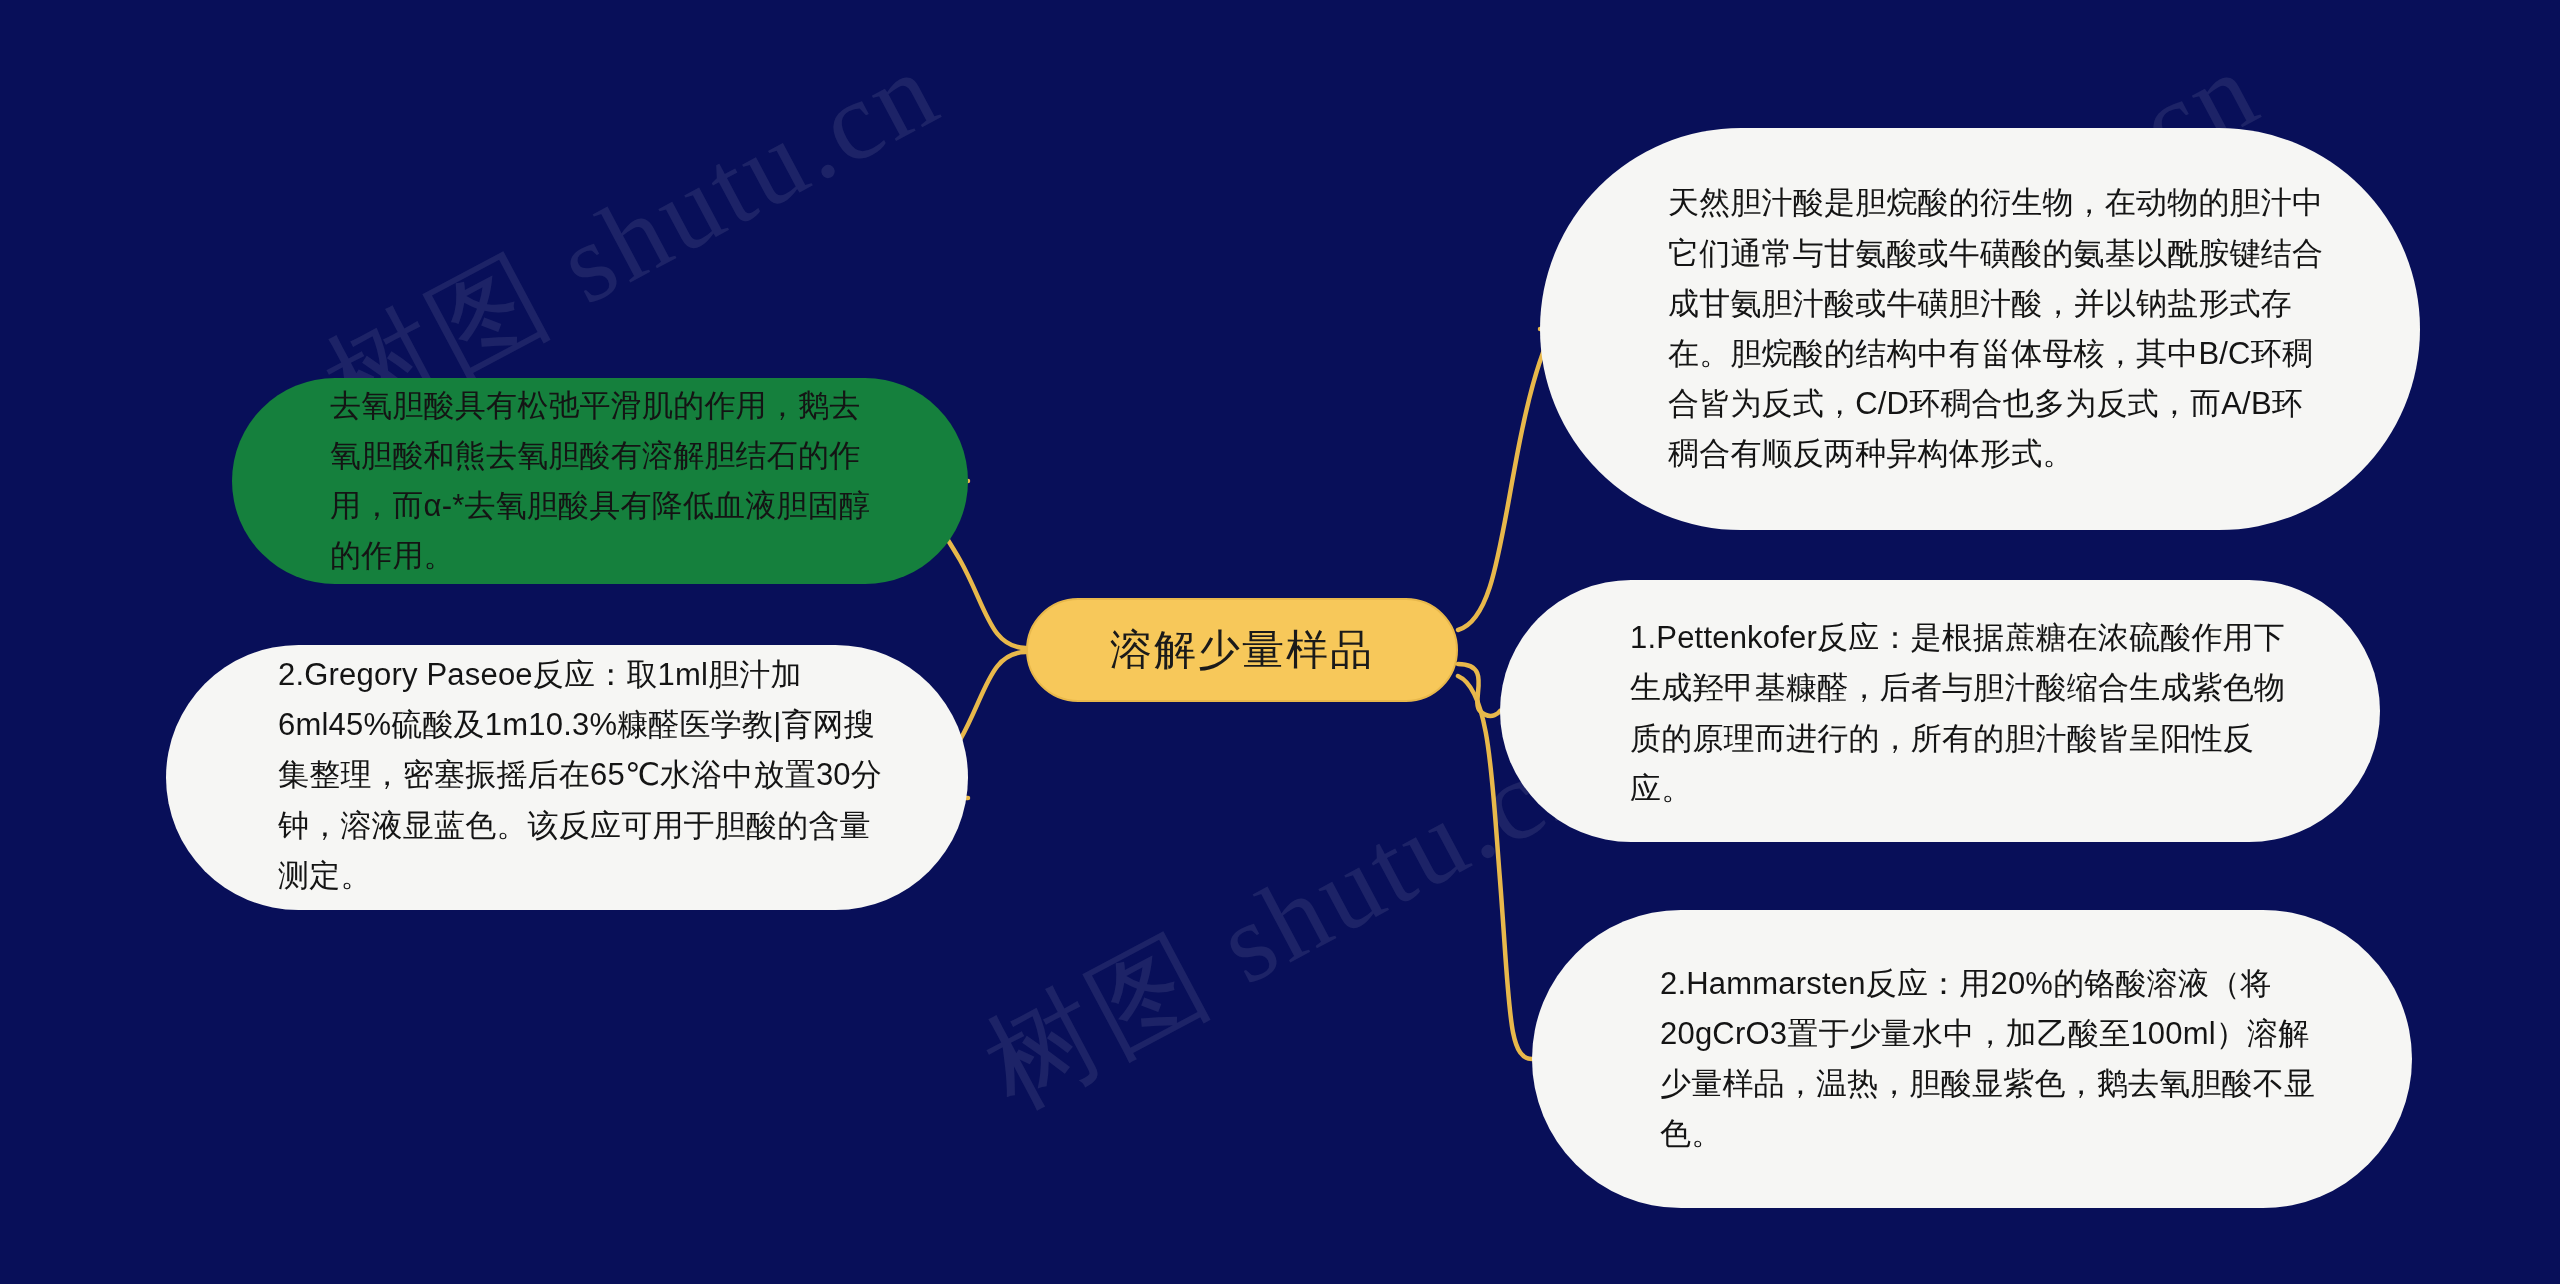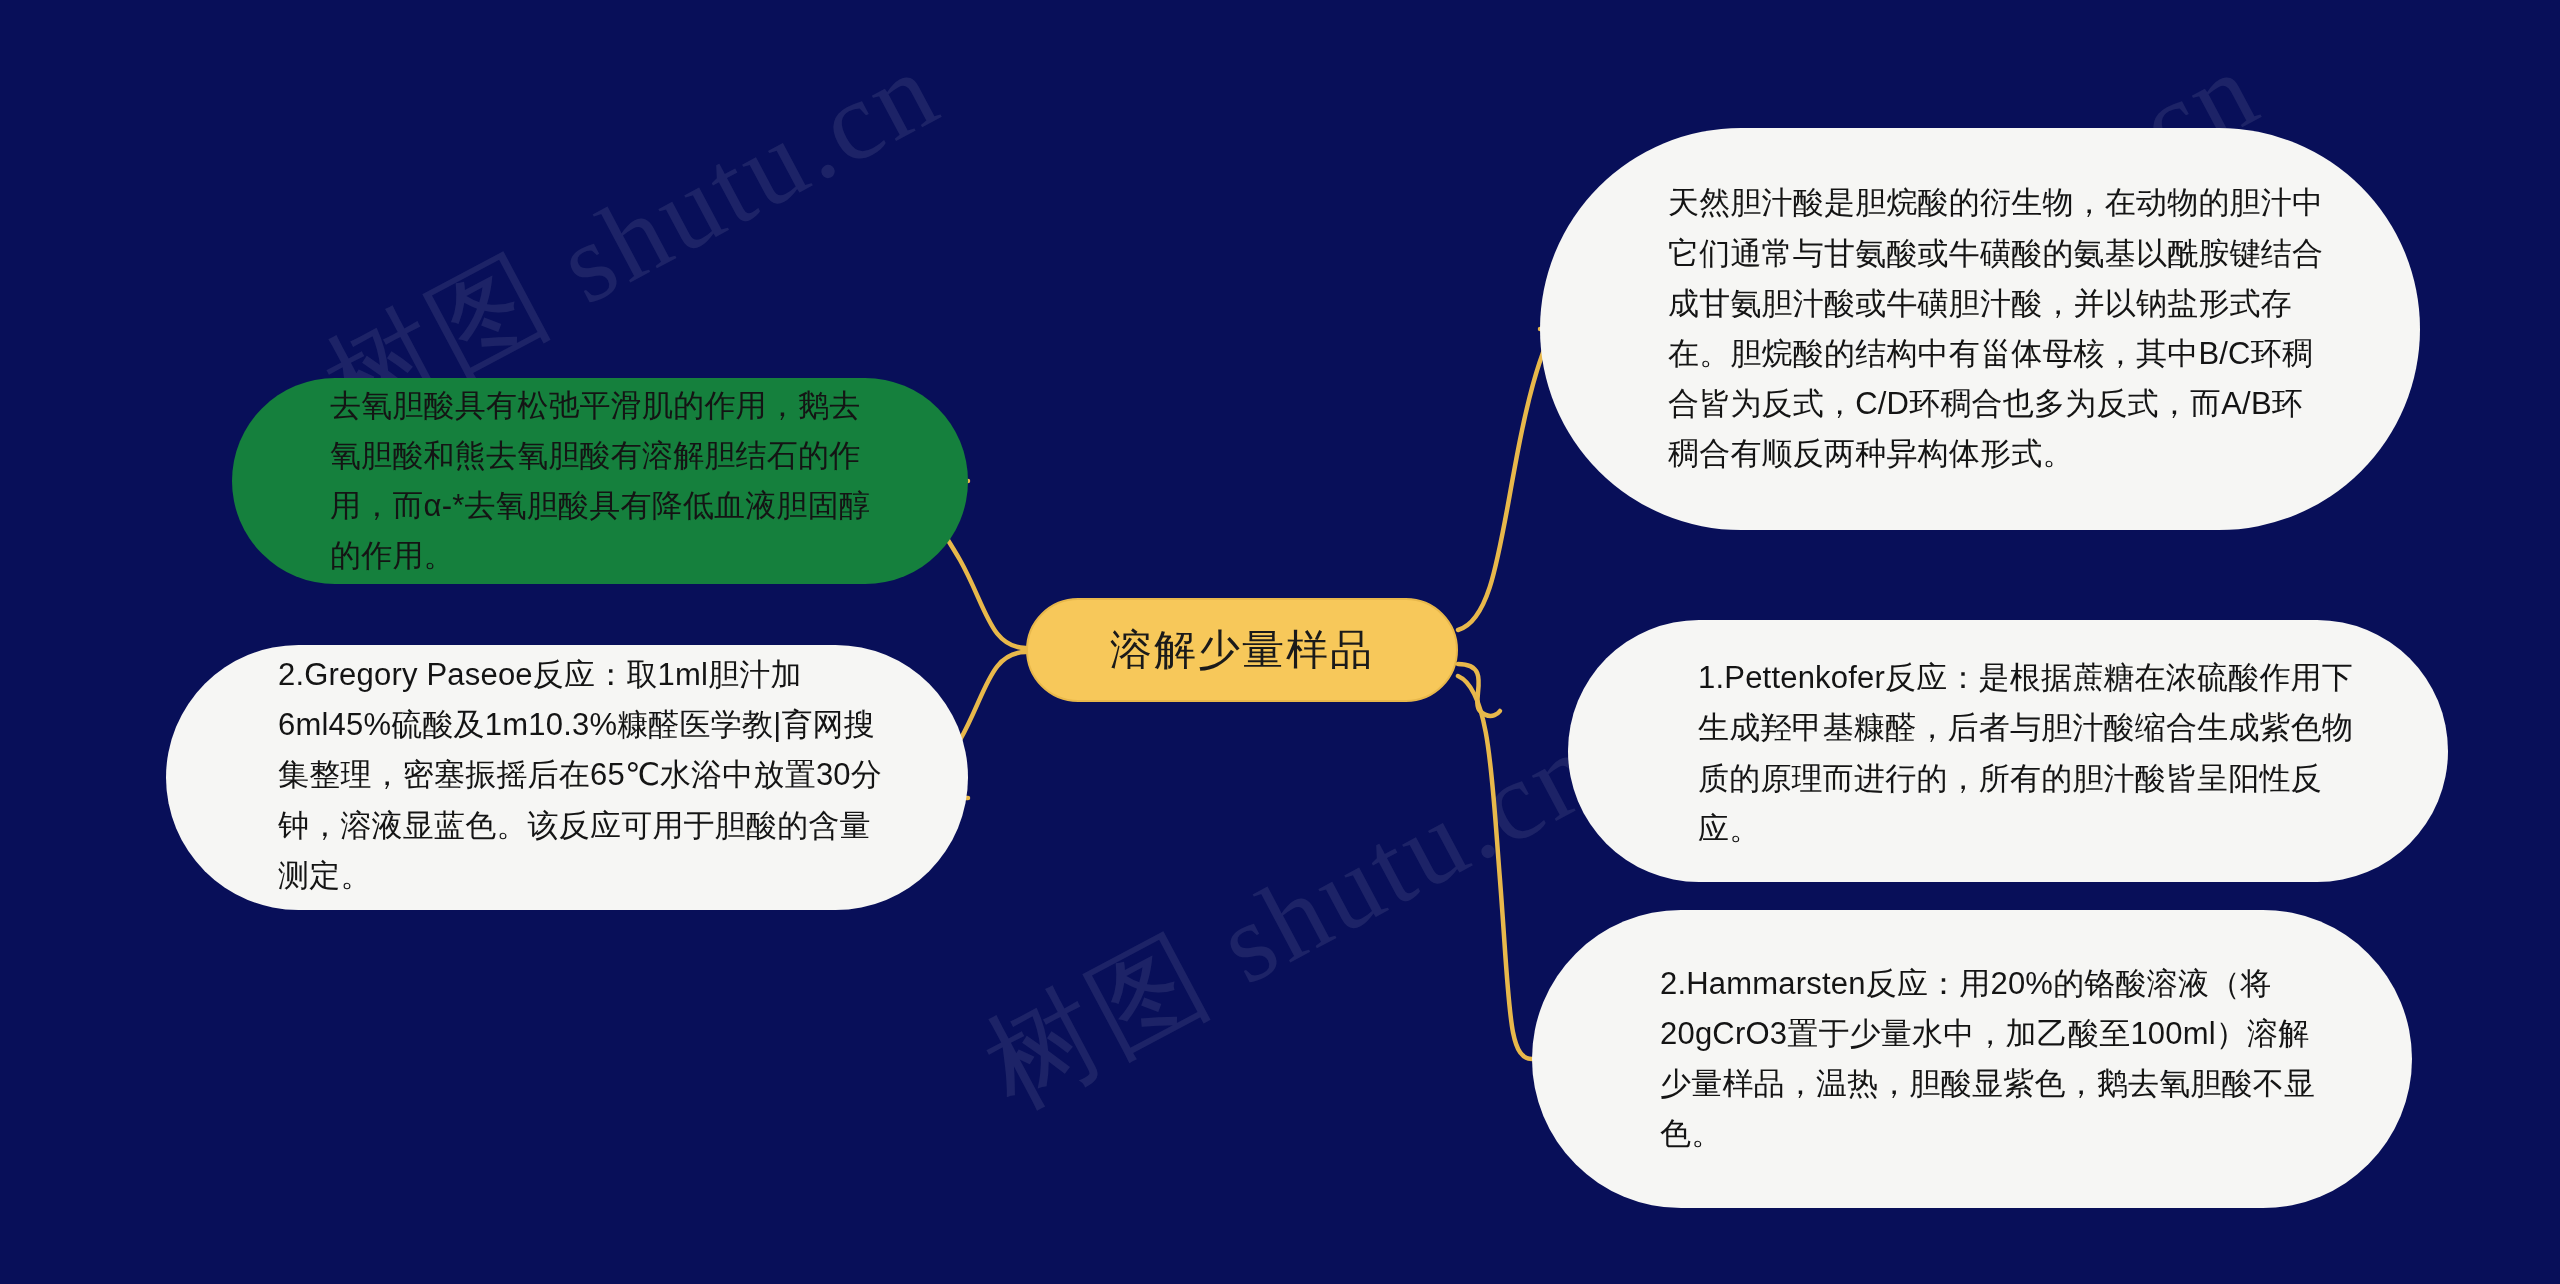--- a/index.html
+++ b/index.html
@@ -77,24 +77,23 @@
     padding:0 80px 4px 112px;
   }
 
   
   #node-right-top{
     left:1540px;top:128px;width:880px;height:402px;
     border-radius:201px;
     padding:0 90px 0 128px;
   }
   #node-right-mid{
-    left:1568px;top:580px;width:880px;height:262px;
+    left:1500px;top:580px;width:880px;height:262px;
     border-radius:131px;
     padding:5px 84px 0 130px;
-    margin-top:40px;
   }
   #node-right-bottom{
     left:1532px;top:910px;width:880px;height:298px;
     border-radius:149px;
     padding:0 86px 0 128px;
   }
 
   
   #node-root{
     left:1026px;top:598px;width:432px;height:104px;

